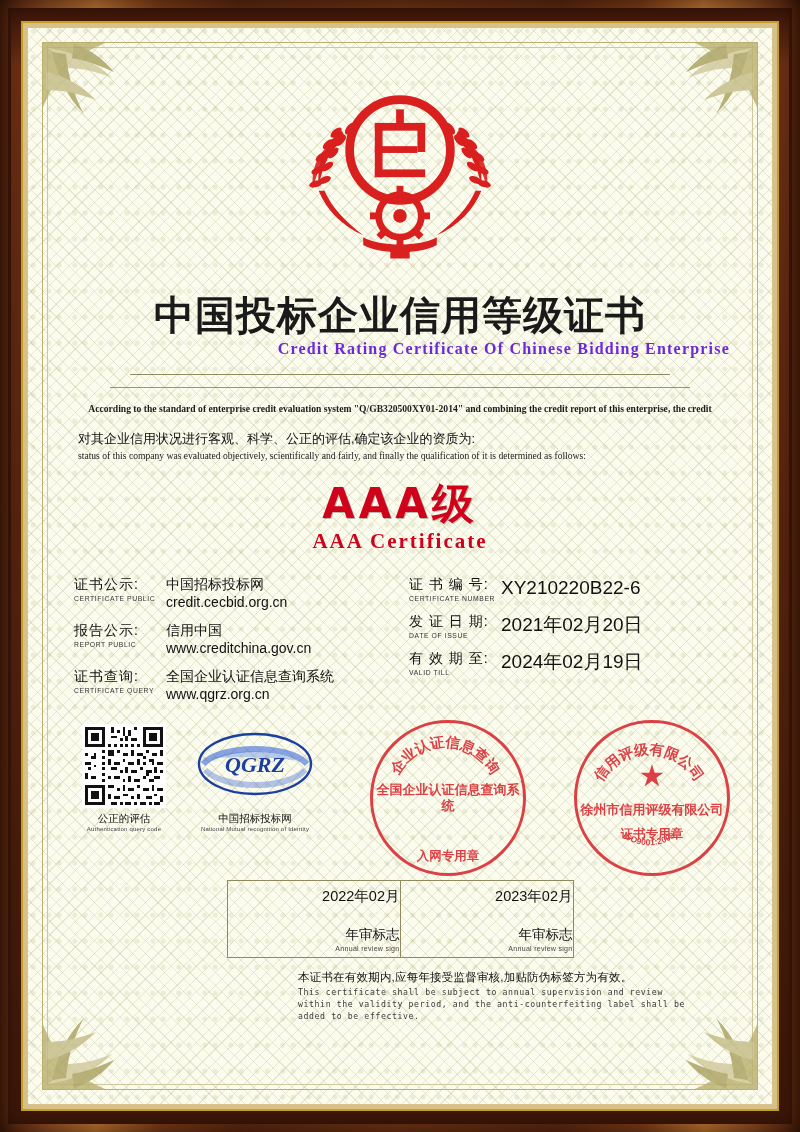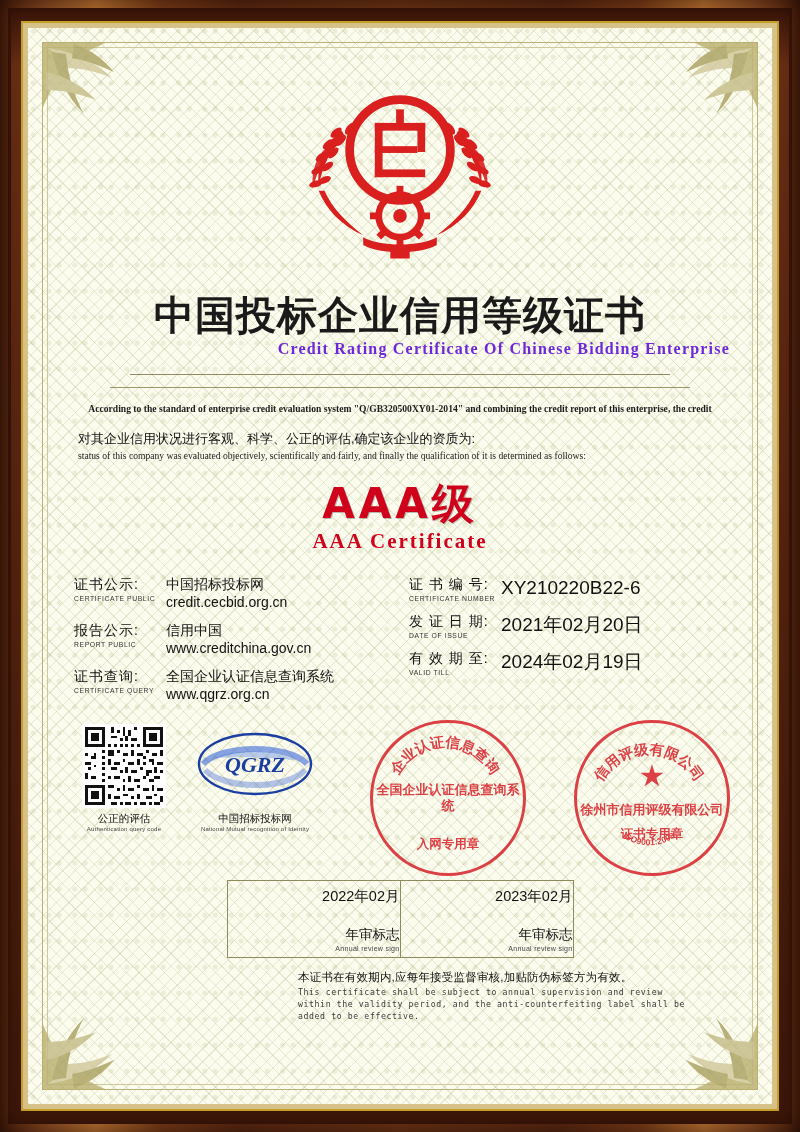--- a/index.html
+++ b/index.html
@@ -146,21 +146,21 @@
   .stamp .arc{position:absolute;inset:0;}
   .stamp .center-text{
     position:absolute;left:0;right:0;top:50%;transform:translateY(-50%);
     text-align:center;font-size:13px;font-weight:bold;line-height:1.25;
   }
   .stamp .star{
     position:absolute;left:50%;top:38px;transform:translateX(-50%);
     font-size:30px;line-height:1;color:#d8232a;
   }
   .stamp .bottom-text{
-    position:absolute;left:0;right:0;bottom:20px;text-align:center;font-size:12.5px;font-weight:bold;
+    position:absolute;left:0;right:0;bottom:8px;text-align:center;font-size:12.5px;font-weight:bold;
   }
 
   
   .review{display:flex;justify-content:center;margin-top:6px;}
   .rbox{width:172px;border:1px solid #8e8b5e;padding:6px 0 5px;text-align:right;}
   .rbox + .rbox{border-left:none;}
   .rbox .r1{font-size:14.5px;color:#111;}
   .rbox .r2{font-size:13.5px;color:#111;margin-top:20px;}
   .rbox .r3{font-size:7px;color:#444;letter-spacing:.3px;margin-top:1px;}
 

